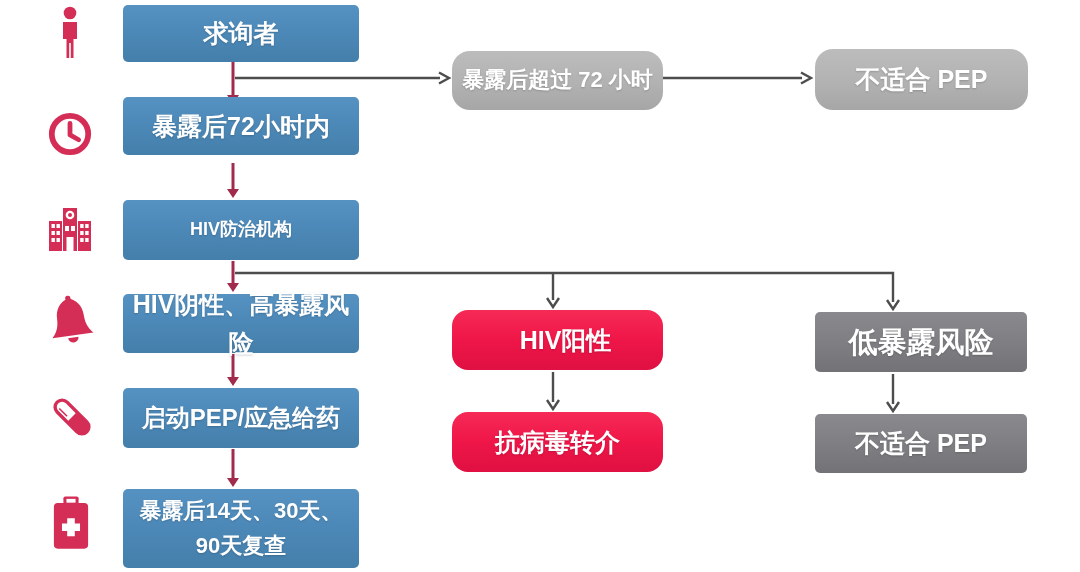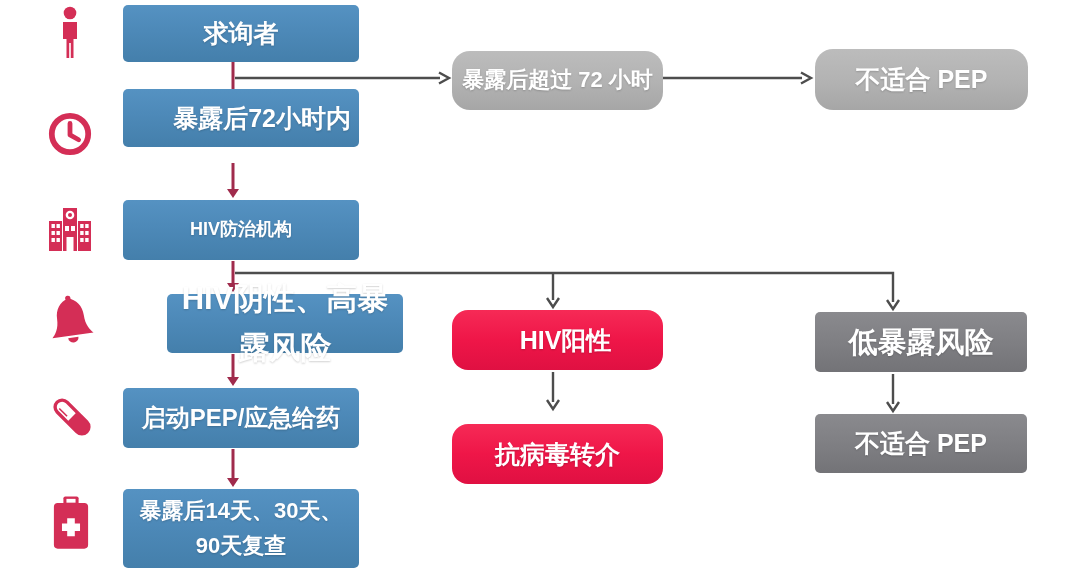--- a/index.html
+++ b/index.html
@@ -155,29 +155,29 @@
       <rect class="ic-white" x="15.2" y="3.6" width="9.6" height="4"></rect>
       <rect class="ic" x="2" y="8" width="36" height="48" rx="4"></rect>
       <path class="ic-white" d="M16 24 h8 v5.5 h5.5 v8 h-5.5 v5.5 h-8 v-5.5 h-5.5 v-8 h5.5 Z"></path>
     </svg>
   </div>
 
   <div class="node box-blue" style="left:123px;top:5px;width:236px;height:57px;font-size:25px;">
     <span>求询者</span>
   </div>
 
-  <div class="node box-blue" style="left:123px;top:89px;width:236px;height:58px;font-size:25px;justify-content:flex-end;">
+  <div class="node box-blue" style="left:123px;top:97px;width:236px;height:58px;font-size:25px;">
     <span>暴露后72小时内</span>
   </div>
 
   <div class="node box-blue" style="left:123px;top:200px;width:236px;height:60px;font-size:18px;">
     <span>HIV防治机构</span>
   </div>
 
-  <div class="node box-blue" style="left:123px;top:294px;width:236px;height:59px;font-size:31px;margin-left:44px;">
+  <div class="node box-blue" style="left:123px;top:294px;width:236px;height:59px;font-size:25px;">
     <span>HIV阴性、高暴露风险</span>
   </div>
 
   <div class="node box-blue" style="left:123px;top:388px;width:236px;height:60px;font-size:24px;">
     <span>启动PEP/应急给药</span>
   </div>
 
   <div class="node box-blue" style="left:123px;top:489px;width:236px;height:79px;font-size:22px;padding:0 11px;">
     <span>暴露后14天、30天、90天复查</span>
   </div>
@@ -185,21 +185,21 @@
   <div class="node box-lgray" style="left:452px;top:51px;width:211px;height:59px;font-size:22px;padding:0 6px;">
     <span>暴露后超过 72 小时</span>
   </div>
   <div class="node box-lgray" style="left:815px;top:49px;width:213px;height:61px;font-size:25px;">
     <span>不适合 PEP</span>
   </div>
 
   <div class="node box-red" style="left:452px;top:310px;width:211px;height:60px;font-size:25px;padding-left:24px;">
     <span>HIV阳性</span>
   </div>
-  <div class="node box-red" style="left:452px;top:412px;width:211px;height:60px;font-size:25px;margin-top:12px;">
+  <div class="node box-red" style="left:452px;top:412px;width:211px;height:60px;font-size:25px;">
     <span>抗病毒转介</span>
   </div>
 
   <div class="node box-dgray" style="left:815px;top:312px;width:212px;height:60px;font-size:29px;">
     <span>低暴露风险</span>
   </div>
   <div class="node box-dgray" style="left:815px;top:414px;width:212px;height:59px;font-size:25px;">
     <span>不适合 PEP</span>
   </div>
 

